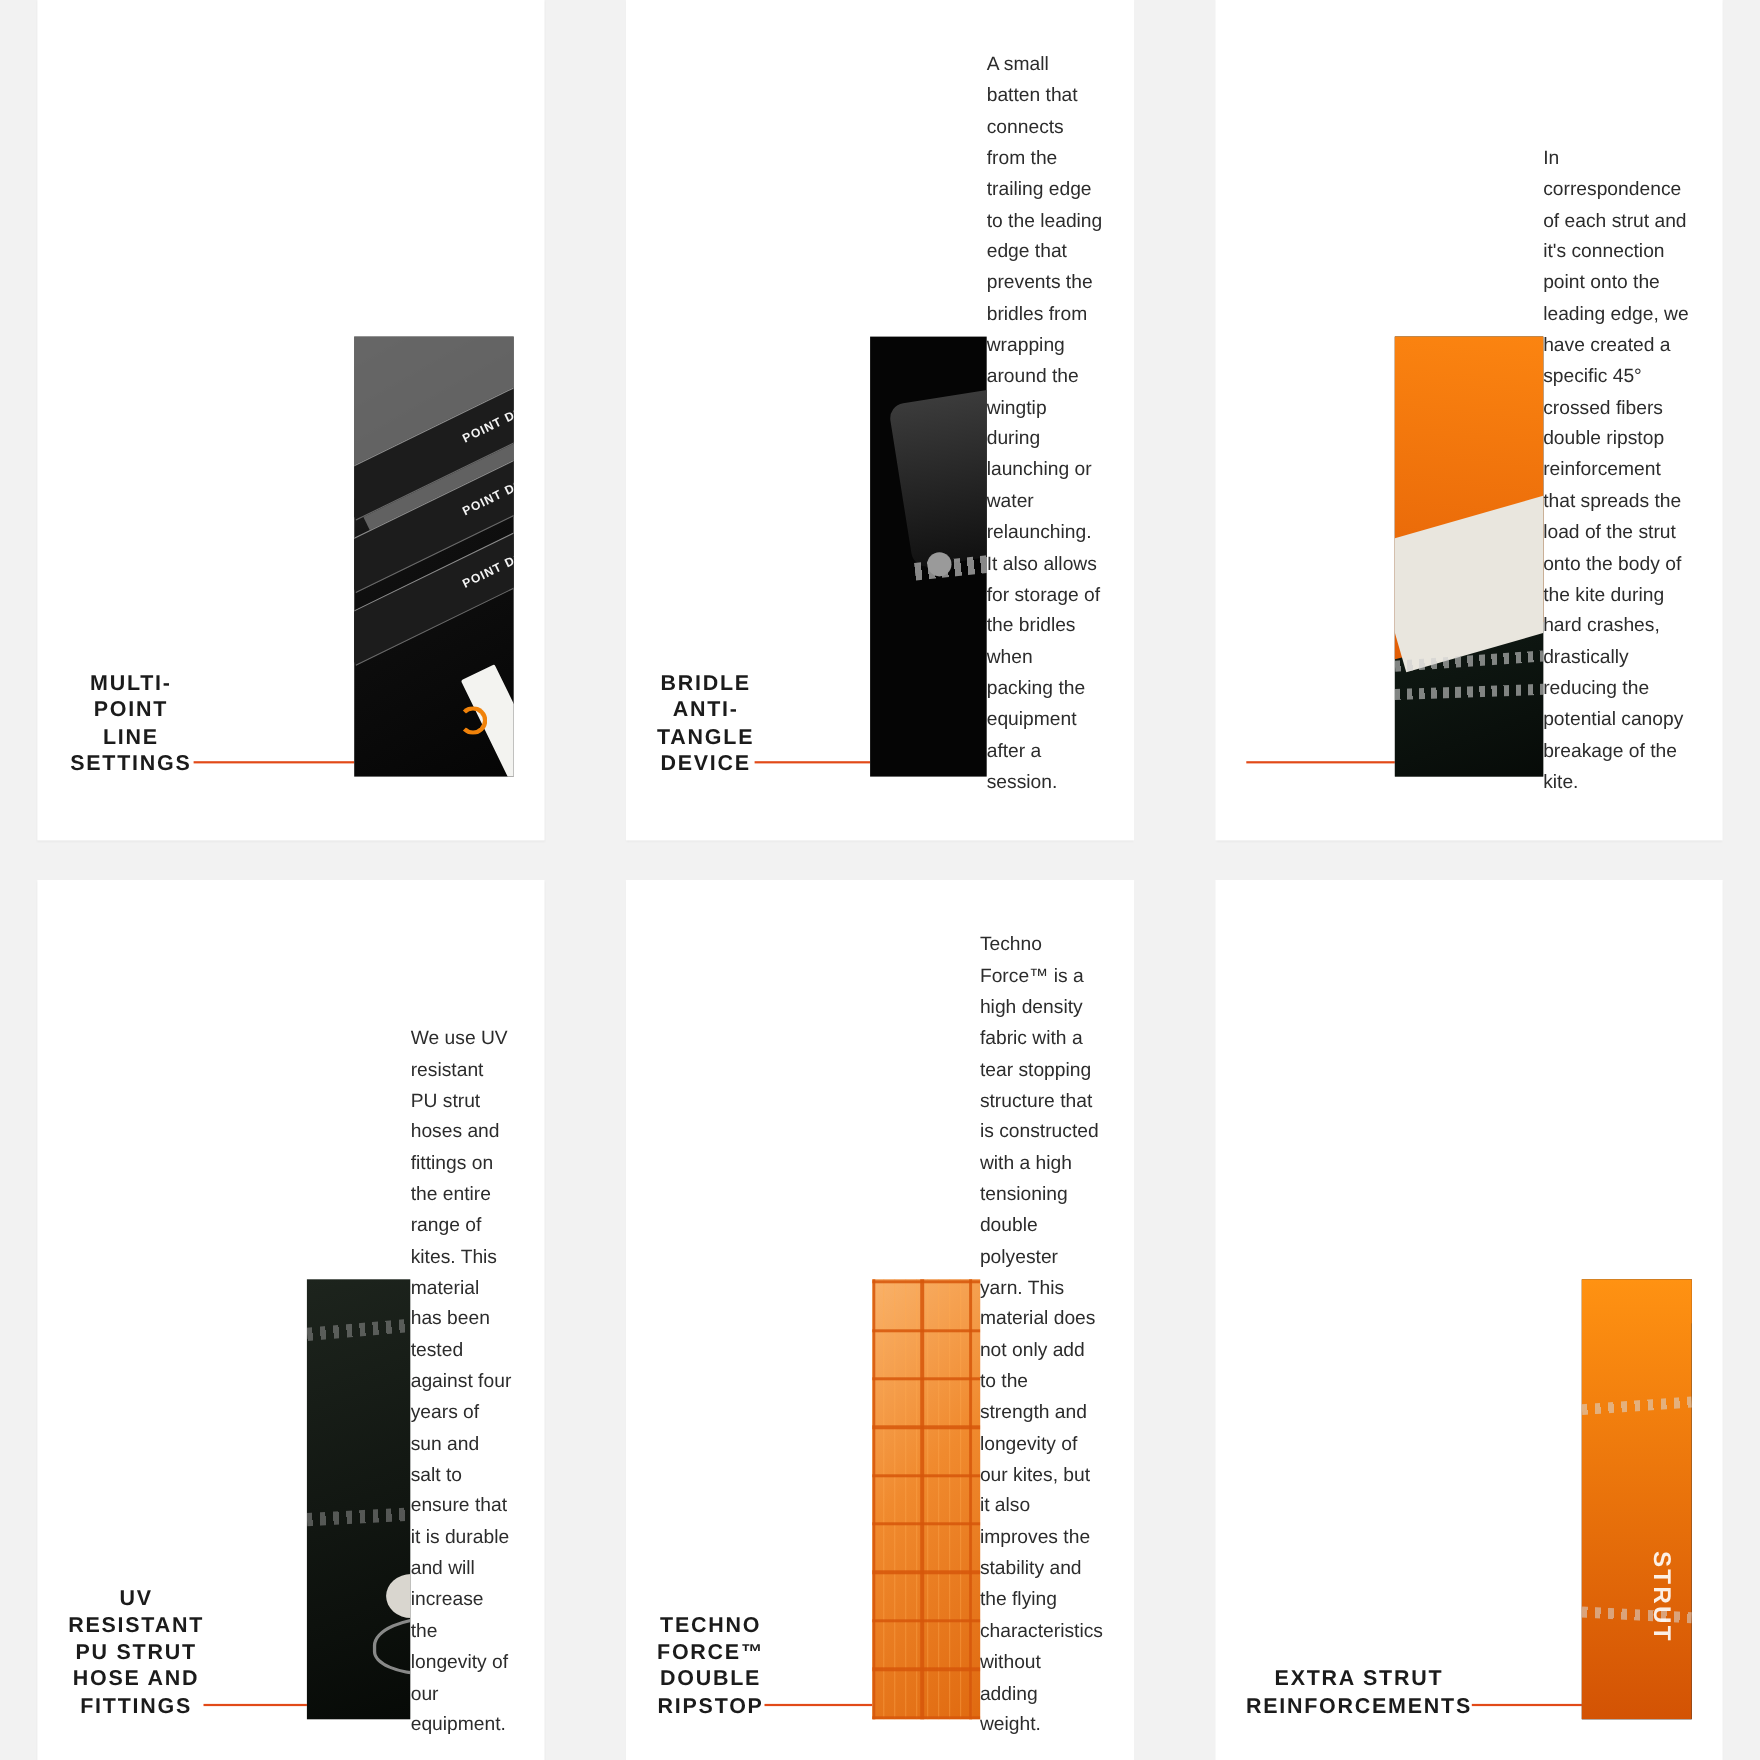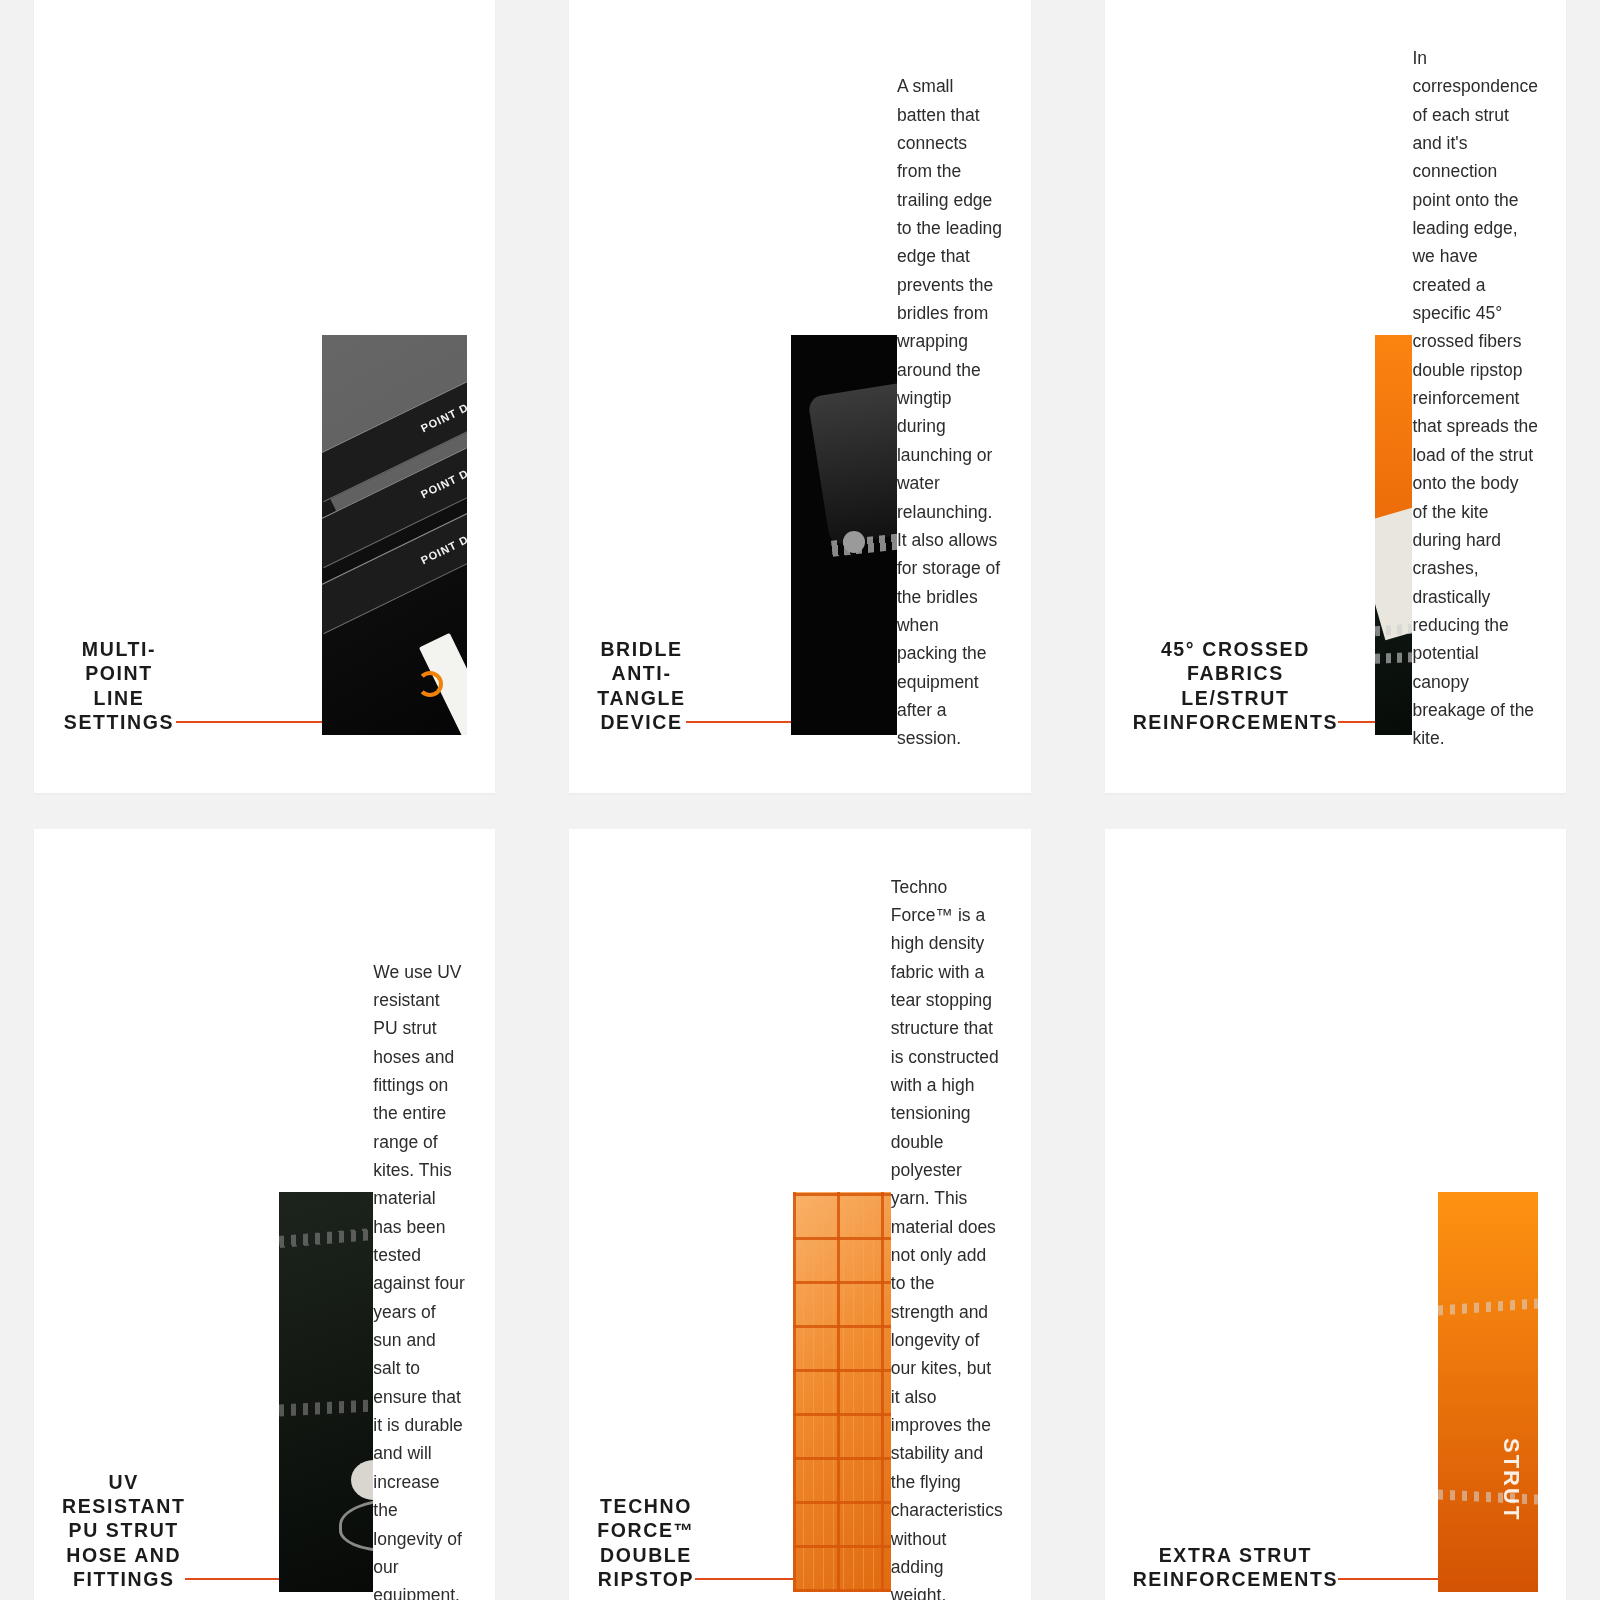--- a/index.html
+++ b/index.html
@@ -272,21 +272,20 @@
       <div class="seam"></div>
       <div class="knot"></div>
       <div class="strap"></div>
       <div class="thinline"></div>
       <div class="circle"></div>
     </div>
     <p class="caption">A small batten that connects from the trailing edge to the leading edge that prevents the bridles from wrapping around the wingtip during launching or water relaunching. It also allows for storage of the bridles when packing the equipment after a session.</p>
   </div>
 
   <div class="card">
-    <h3 class="card-title">45° CROSSED FABRICS LE/STRUT REINFORCEMENTS</h3>
     <div class="rule"></div>
     <div class="figure fig3">
       <div class="green"></div>
       <div class="orangepanel"></div>
       <div class="whitepanel"></div>
       <div class="orangestrut"></div>
       <div class="stitch s1"></div>
       <div class="stitch s2"></div>
     </div>
     <p class="caption">In correspondence of each strut and it's connection point onto the leading edge, we have created a specific 45° crossed fibers double ripstop reinforcement that spreads the load of the strut onto the body of the kite during hard crashes, drastically reducing the potential canopy breakage of the kite.</p>

